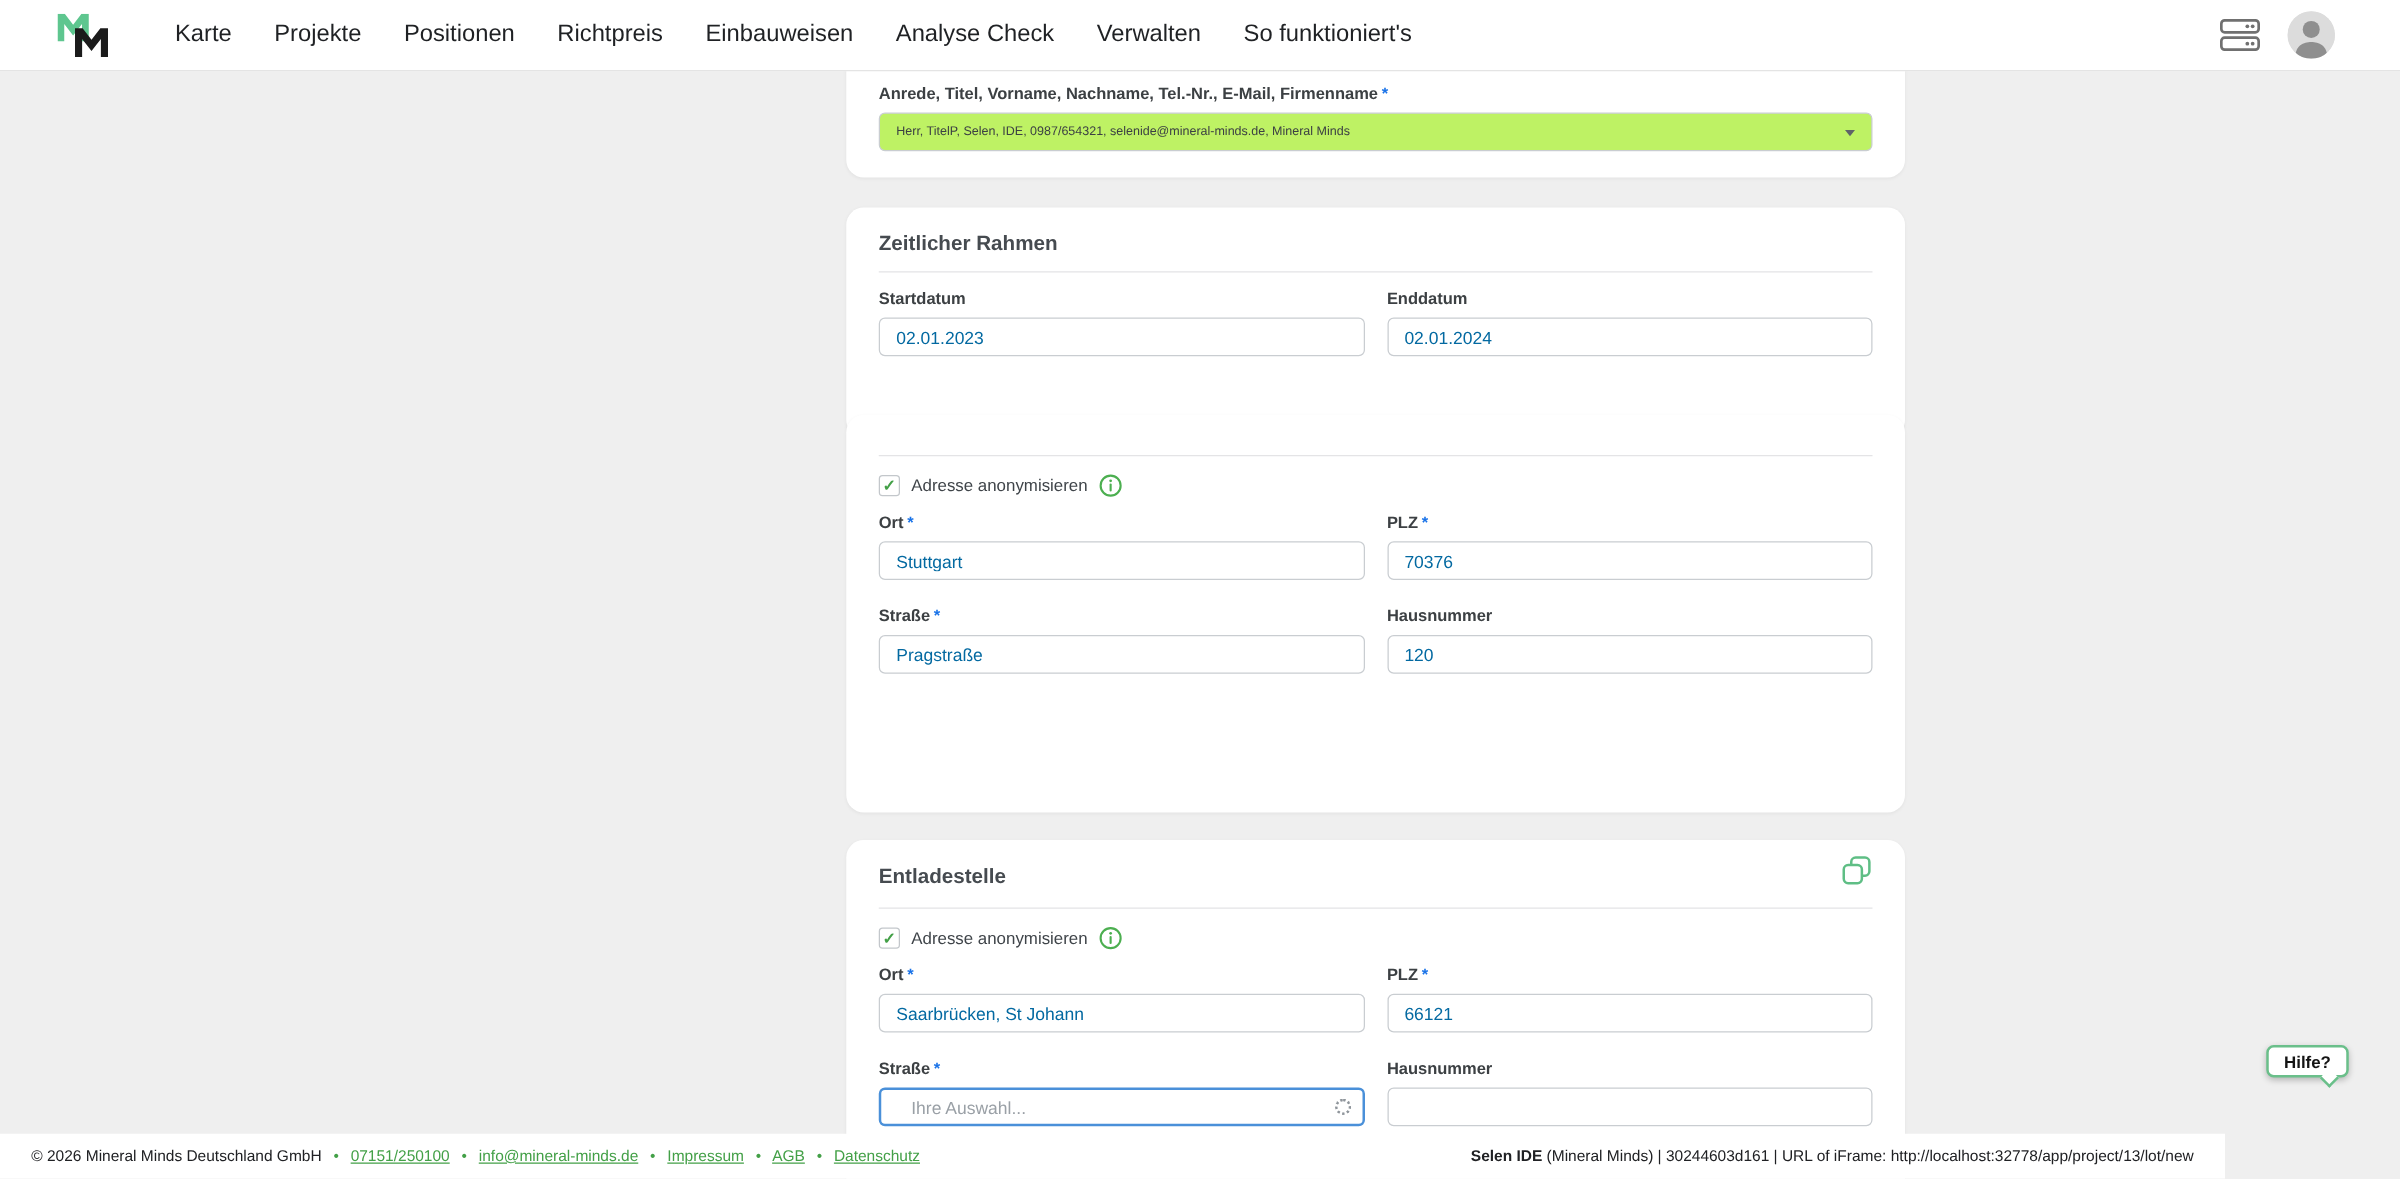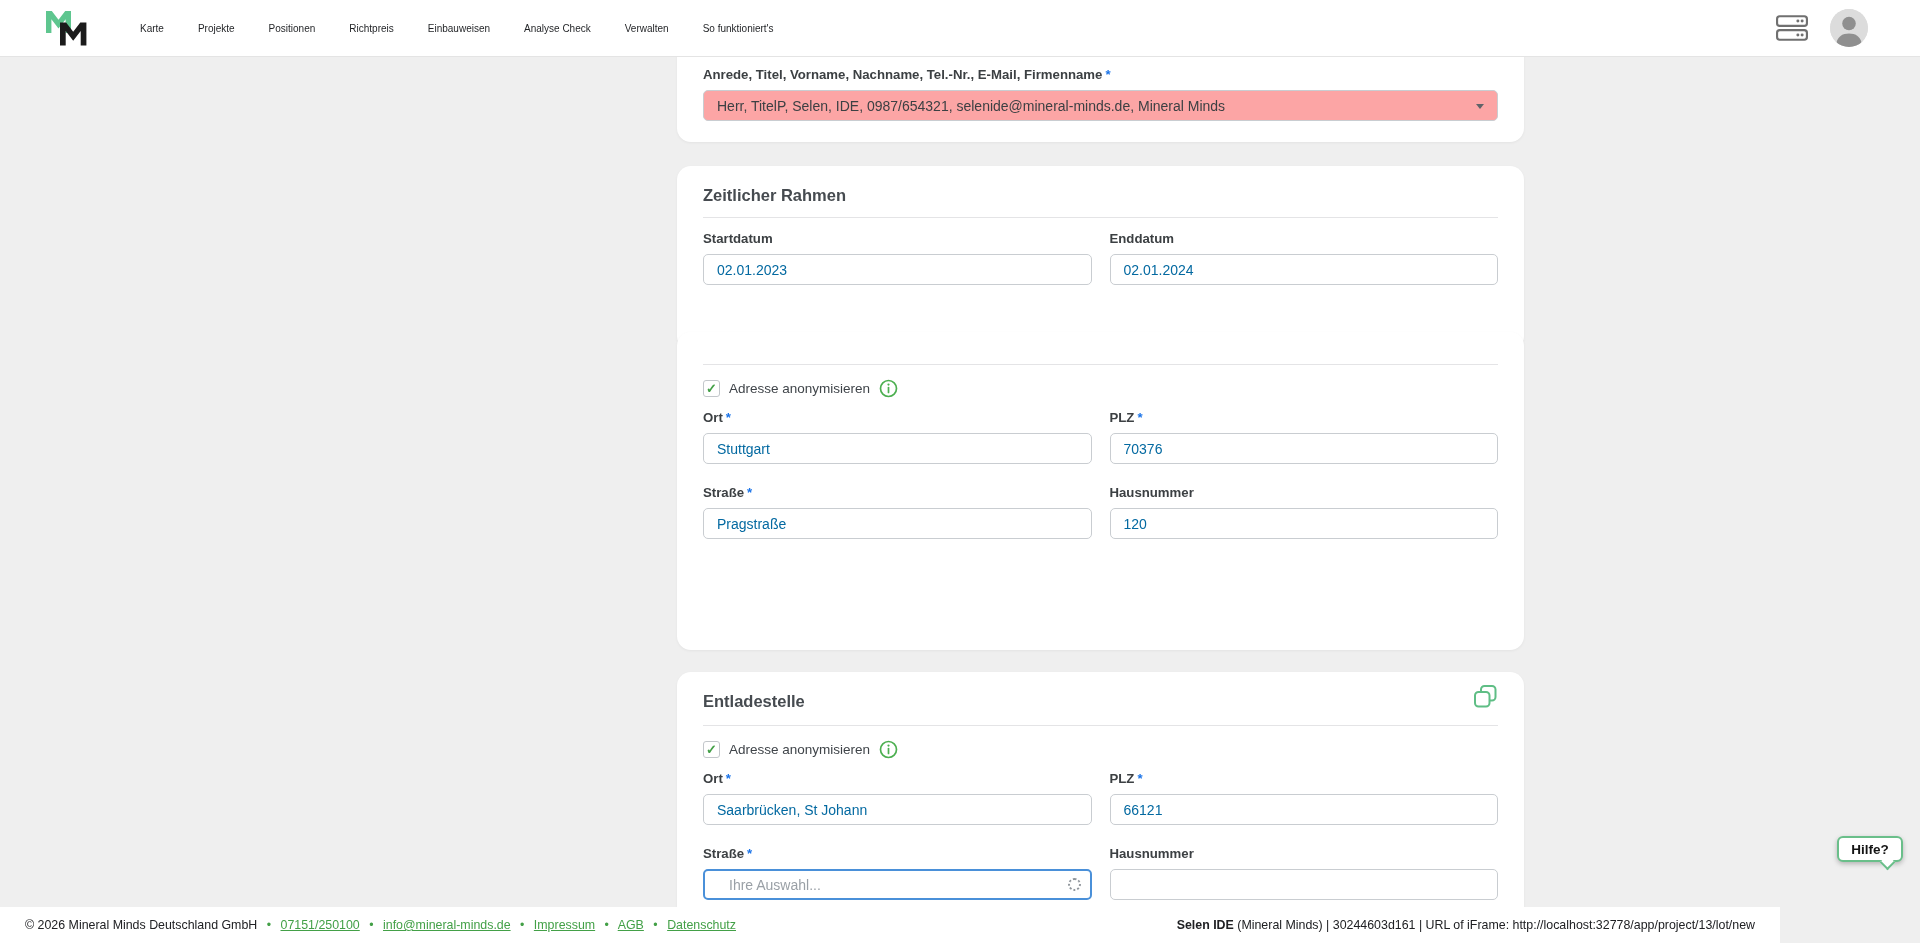--- a/index.html
+++ b/index.html
@@ -14,21 +14,21 @@
 
   
   .topnav {
     position:absolute; top:0; left:0; width:1920px; height:57px;
     background:#ffffff; border-bottom:1px solid #e4e4e4; z-index:30;
   }
   .logo { position:absolute; left:46px; top:11px; width:41px; height:35px; cursor:pointer; }
   .nav-items {
     position:absolute; left:140px; top:0; height:56px;
     display:flex; align-items:center; gap:34px;
-    font-size:10px; color:#1f2124; white-space:nowrap;
+    font-size:19px; color:#1f2124; white-space:nowrap;
   }
   .nav-item { cursor:pointer; }
   .nav-right { position:absolute; right:52px; top:0; height:56px; display:flex; align-items:center; gap:22px; }
   .server-icon { width:32px; height:26px; cursor:pointer; }
   .avatar { width:38px; height:38px; border-radius:50%; overflow:hidden; background:#dcdcdc; cursor:pointer; }
 
   
   .content { position:absolute; left:677px; top:0; width:847px; }
   .card {
     position:absolute; left:0; width:847px; background:#ffffff;
@@ -75,21 +75,21 @@
     position:absolute; right:11px; top:9px; width:13px; height:13px;
     border:2px dotted #8f959b; border-radius:50%;
   }
 
   .hint { margin-top:8px; font-size:12.7px; line-height:16.6px; color:#70757b; max-width:392px; }
   .hint .coords { color:#b3b8bd; }
 
   .select {
     margin-top:7px; height:31px; border:1px solid #c9cdd1; border-radius:5px;
     display:flex; align-items:center; padding:0 34px 0 13px; position:relative;
-    font-size:14px; color:#3c4043; background:#fca5a5; cursor:pointer;
+    font-size:10px; color:#3c4043; background:#bef264; cursor:pointer;
   }
   .select-value { overflow:hidden; white-space:nowrap; text-overflow:ellipsis; }
   .caret {
     position:absolute; right:13px; top:13px; width:0; height:0;
     border-left:4.5px solid transparent; border-right:4.5px solid transparent;
     border-top:5.5px solid #5f6368;
   }
 
   
   .footer {
@@ -102,21 +102,20 @@
   .sep { color:#43a047; margin:0 6px; }
   .footer-right b { font-weight:700; }
 
   
   .hilfe {
     position:absolute; left:1813px; top:836px; width:66px; height:26px;
     background:#fff; border:2px solid #6abf8a; border-radius:6px; z-index:50;
     display:flex; align-items:center; justify-content:center;
     font-size:13.5px; font-weight:700; color:#141414; cursor:pointer;
     box-shadow:0 2px 5px rgba(0,0,0,0.25);
-    margin-left:24px;
   }
   .hilfe-tail {
     position:absolute; right:8px; bottom:-7.5px; width:11px; height:11px;
     background:#fff; border-right:2px solid #6abf8a; border-bottom:2px solid #6abf8a;
     transform:rotate(45deg);
   }
 </style>
 </head>
 <body>
 

